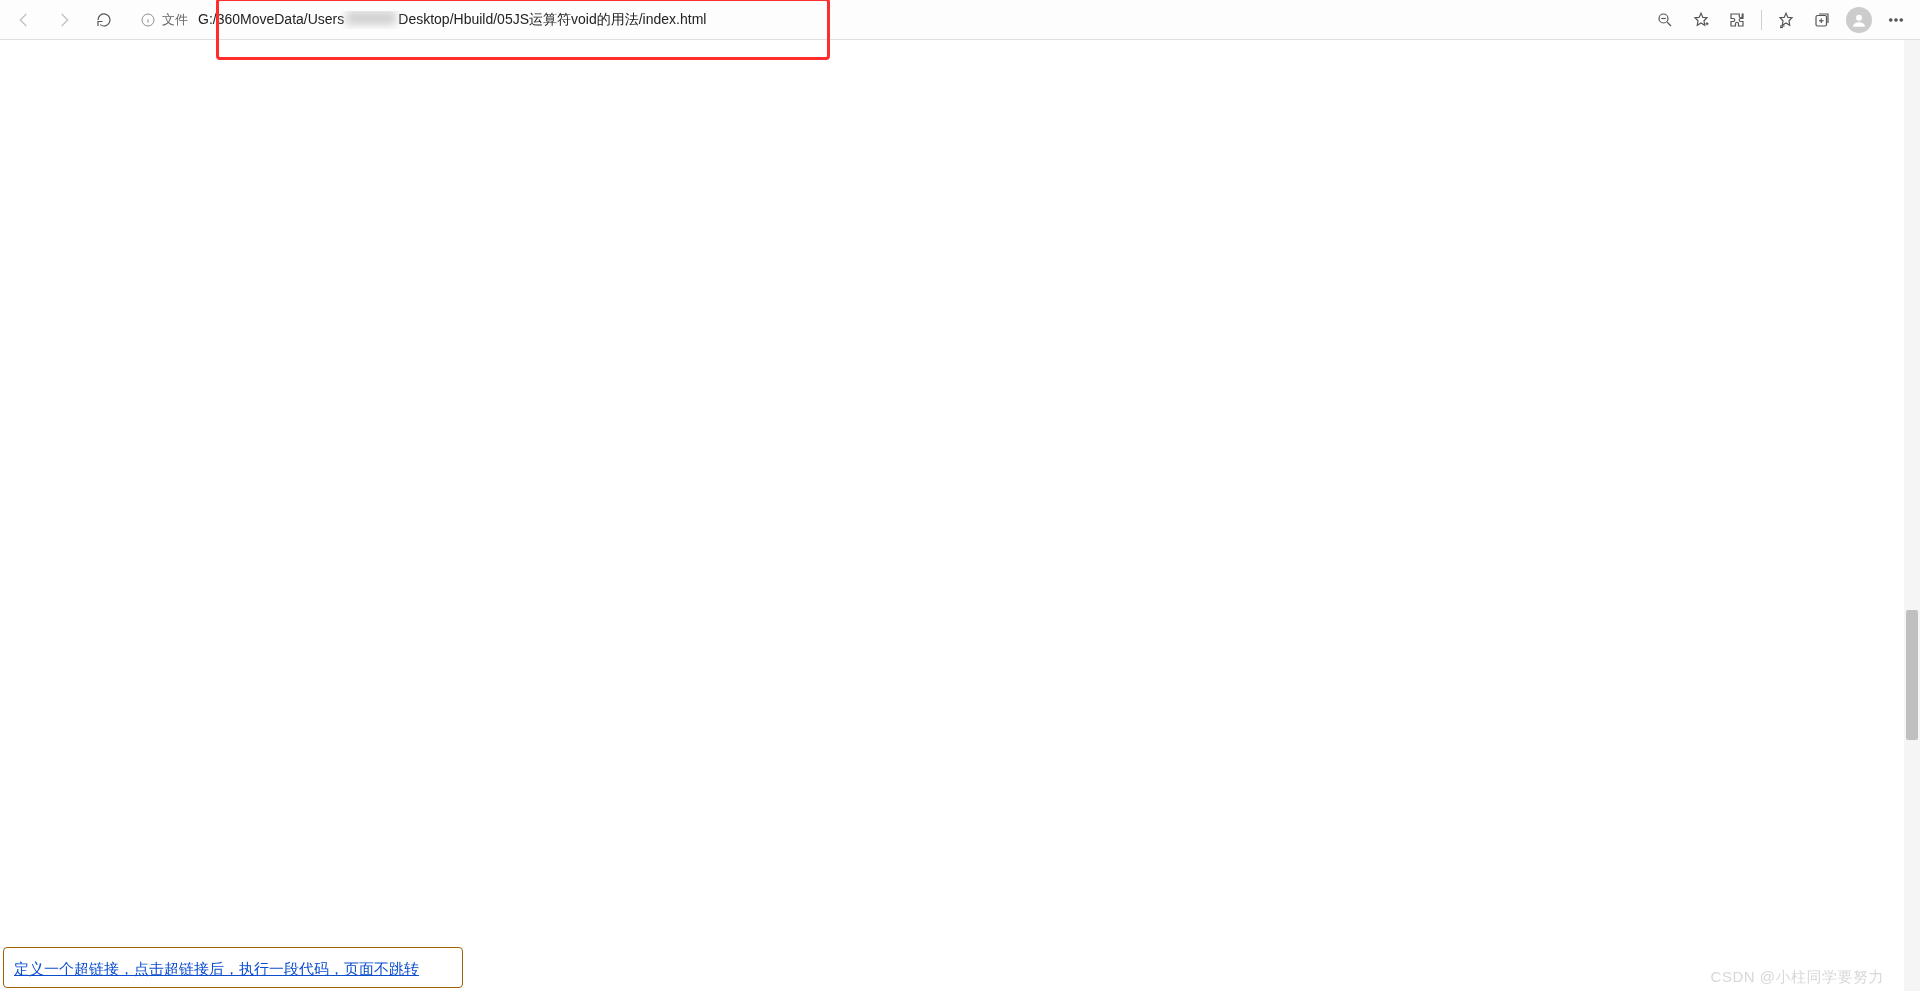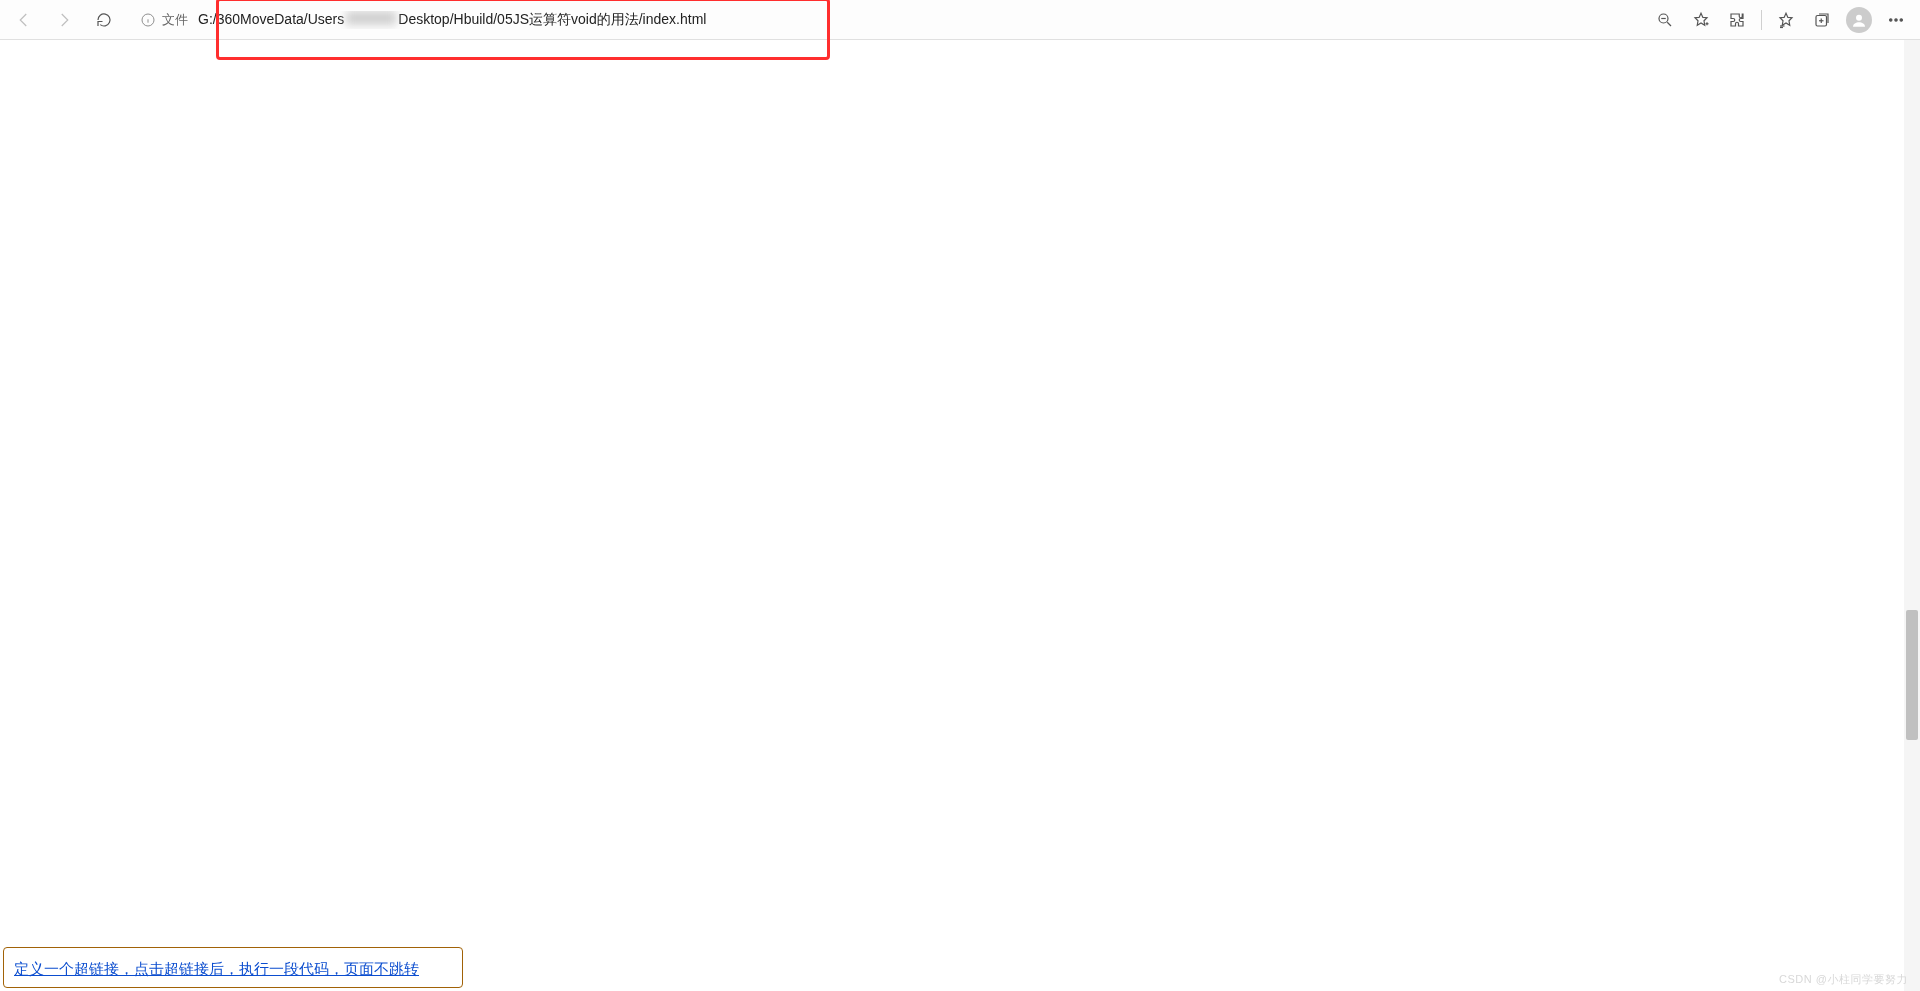--- a/index.html
+++ b/index.html
@@ -165,23 +165,23 @@
       position: absolute;
       right: 2px;
       width: 12px;
       background: #c0c0c0;
       border-radius: 2px;
       top: 570px;
       height: 130px;
     }
     .watermark {
       position: absolute;
-      right: 12px;
+      right: 36px;
       bottom: 4px;
-      font-size: 11px;
+      font-size: 15px;
       color: #d8d8d8;
       letter-spacing: 0.5px;
       pointer-events: none;
     }
   </style>
 </head>
 <body>
 
 <div class="toolbar">
   <div class="nav-buttons">

